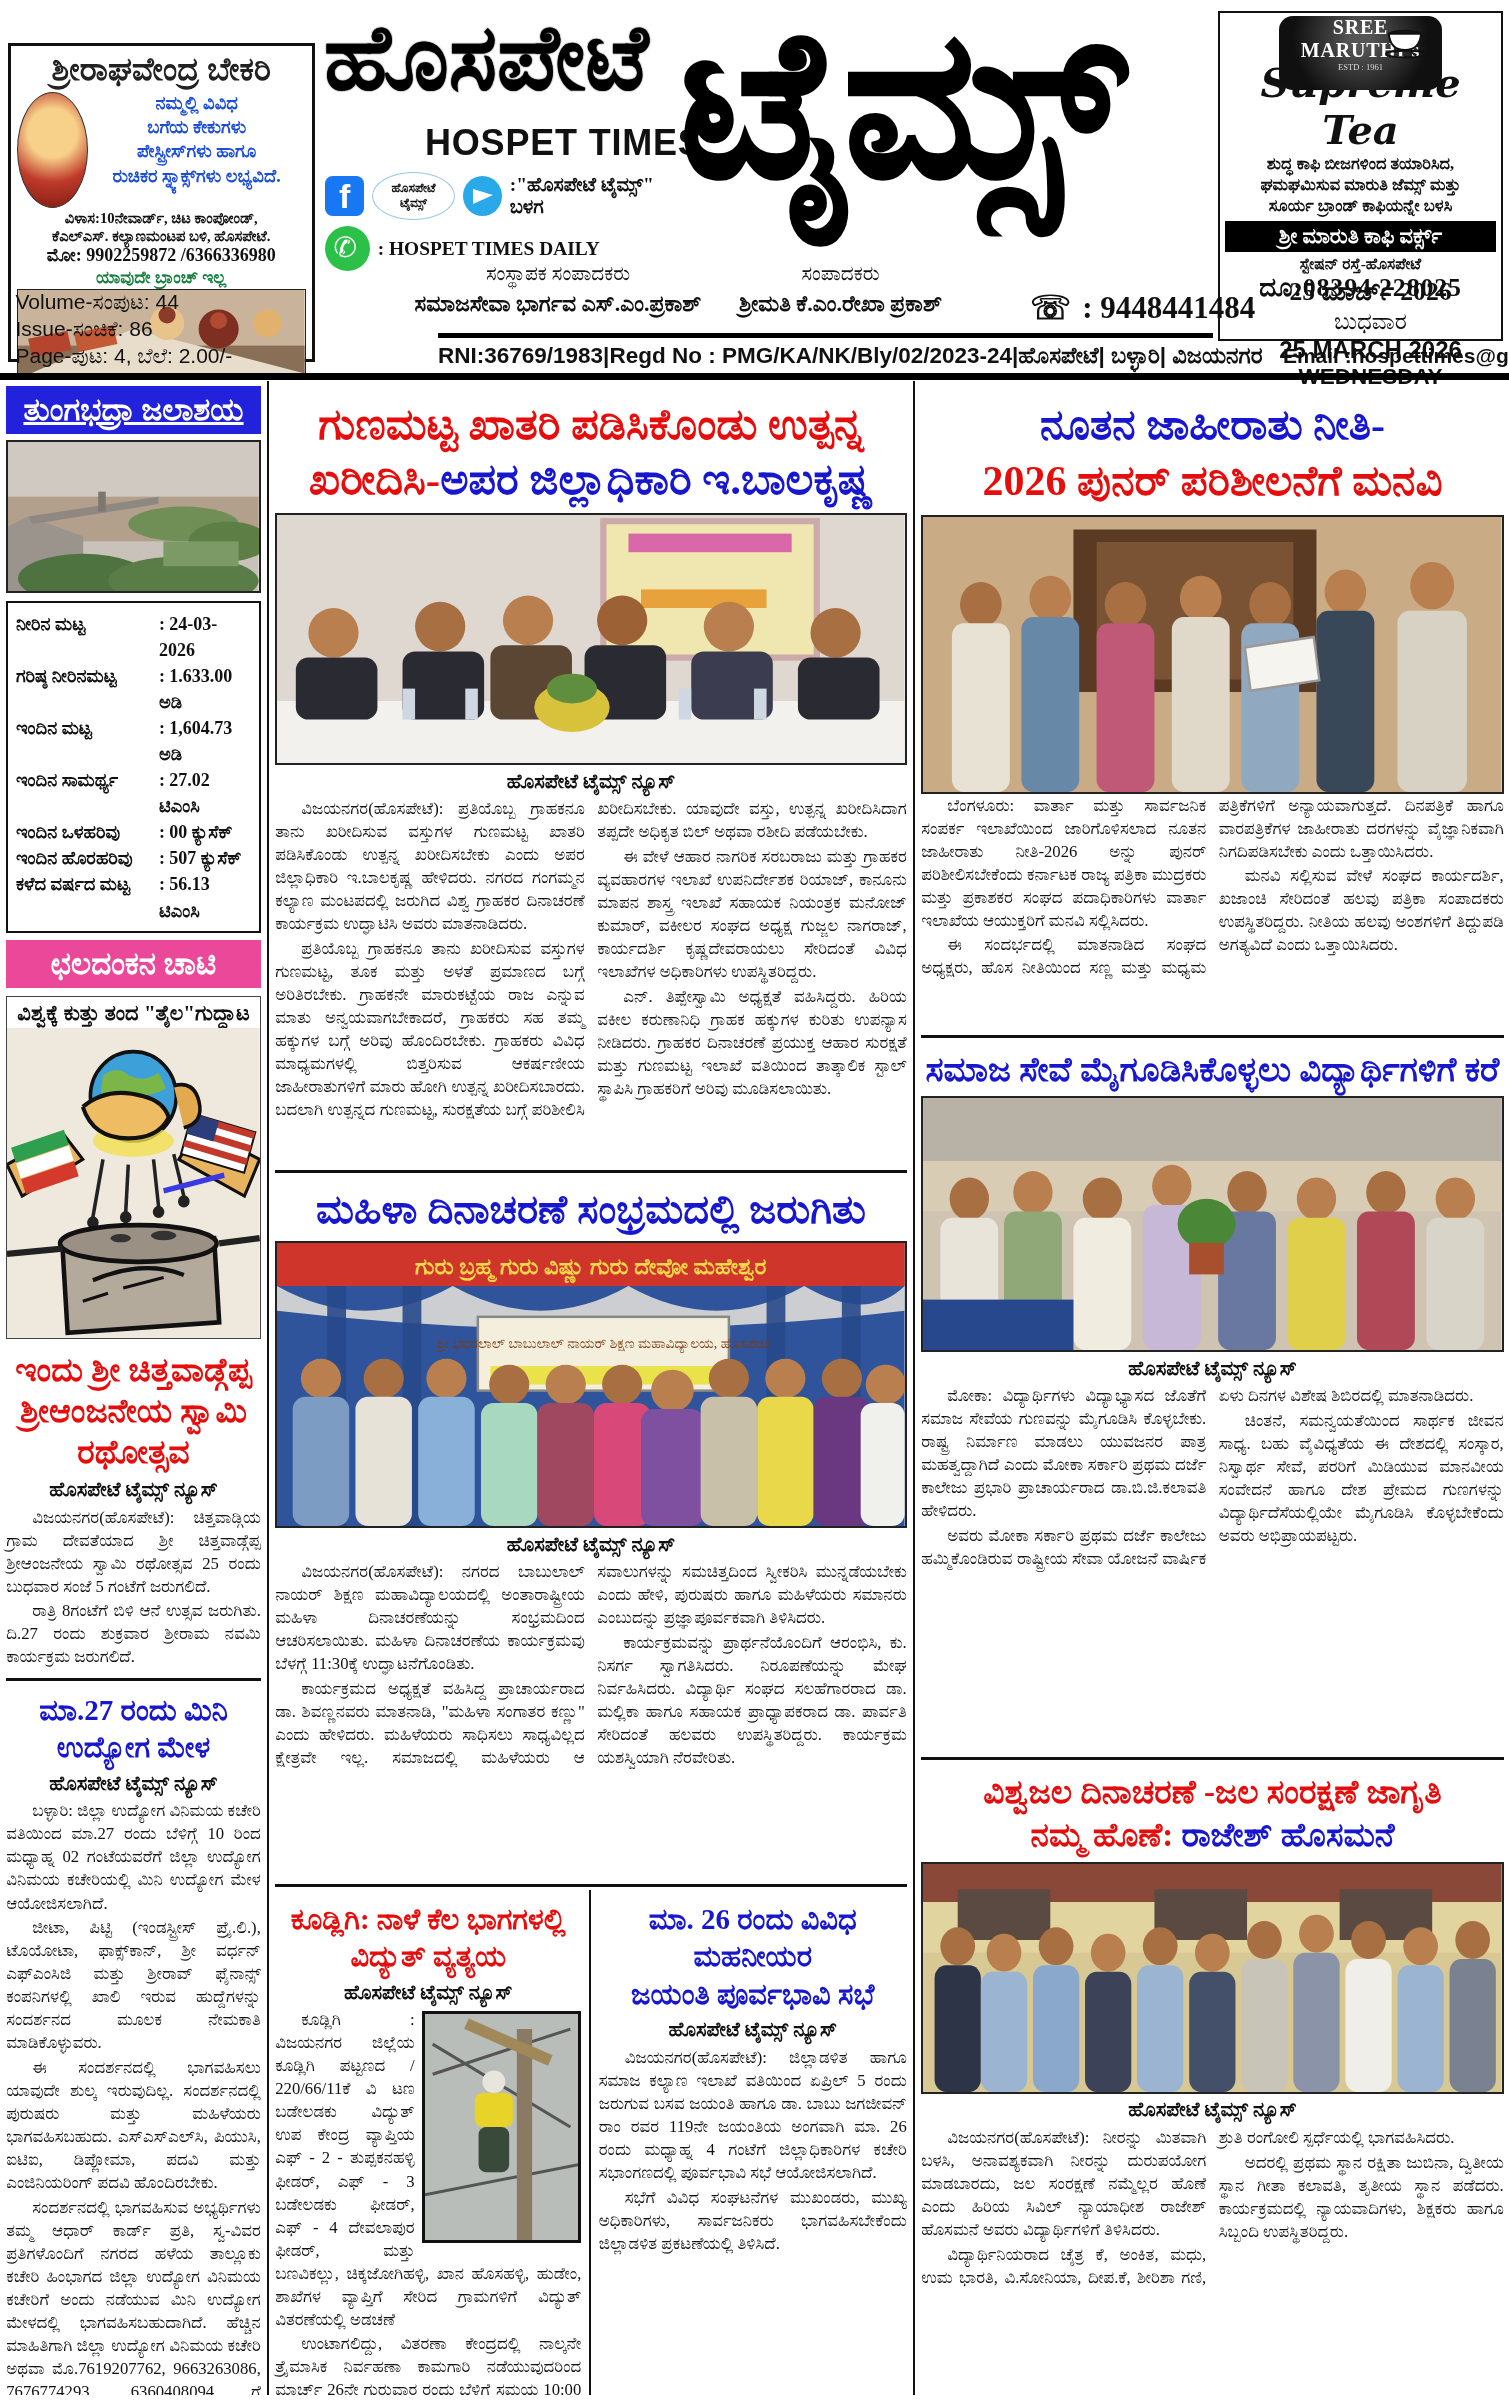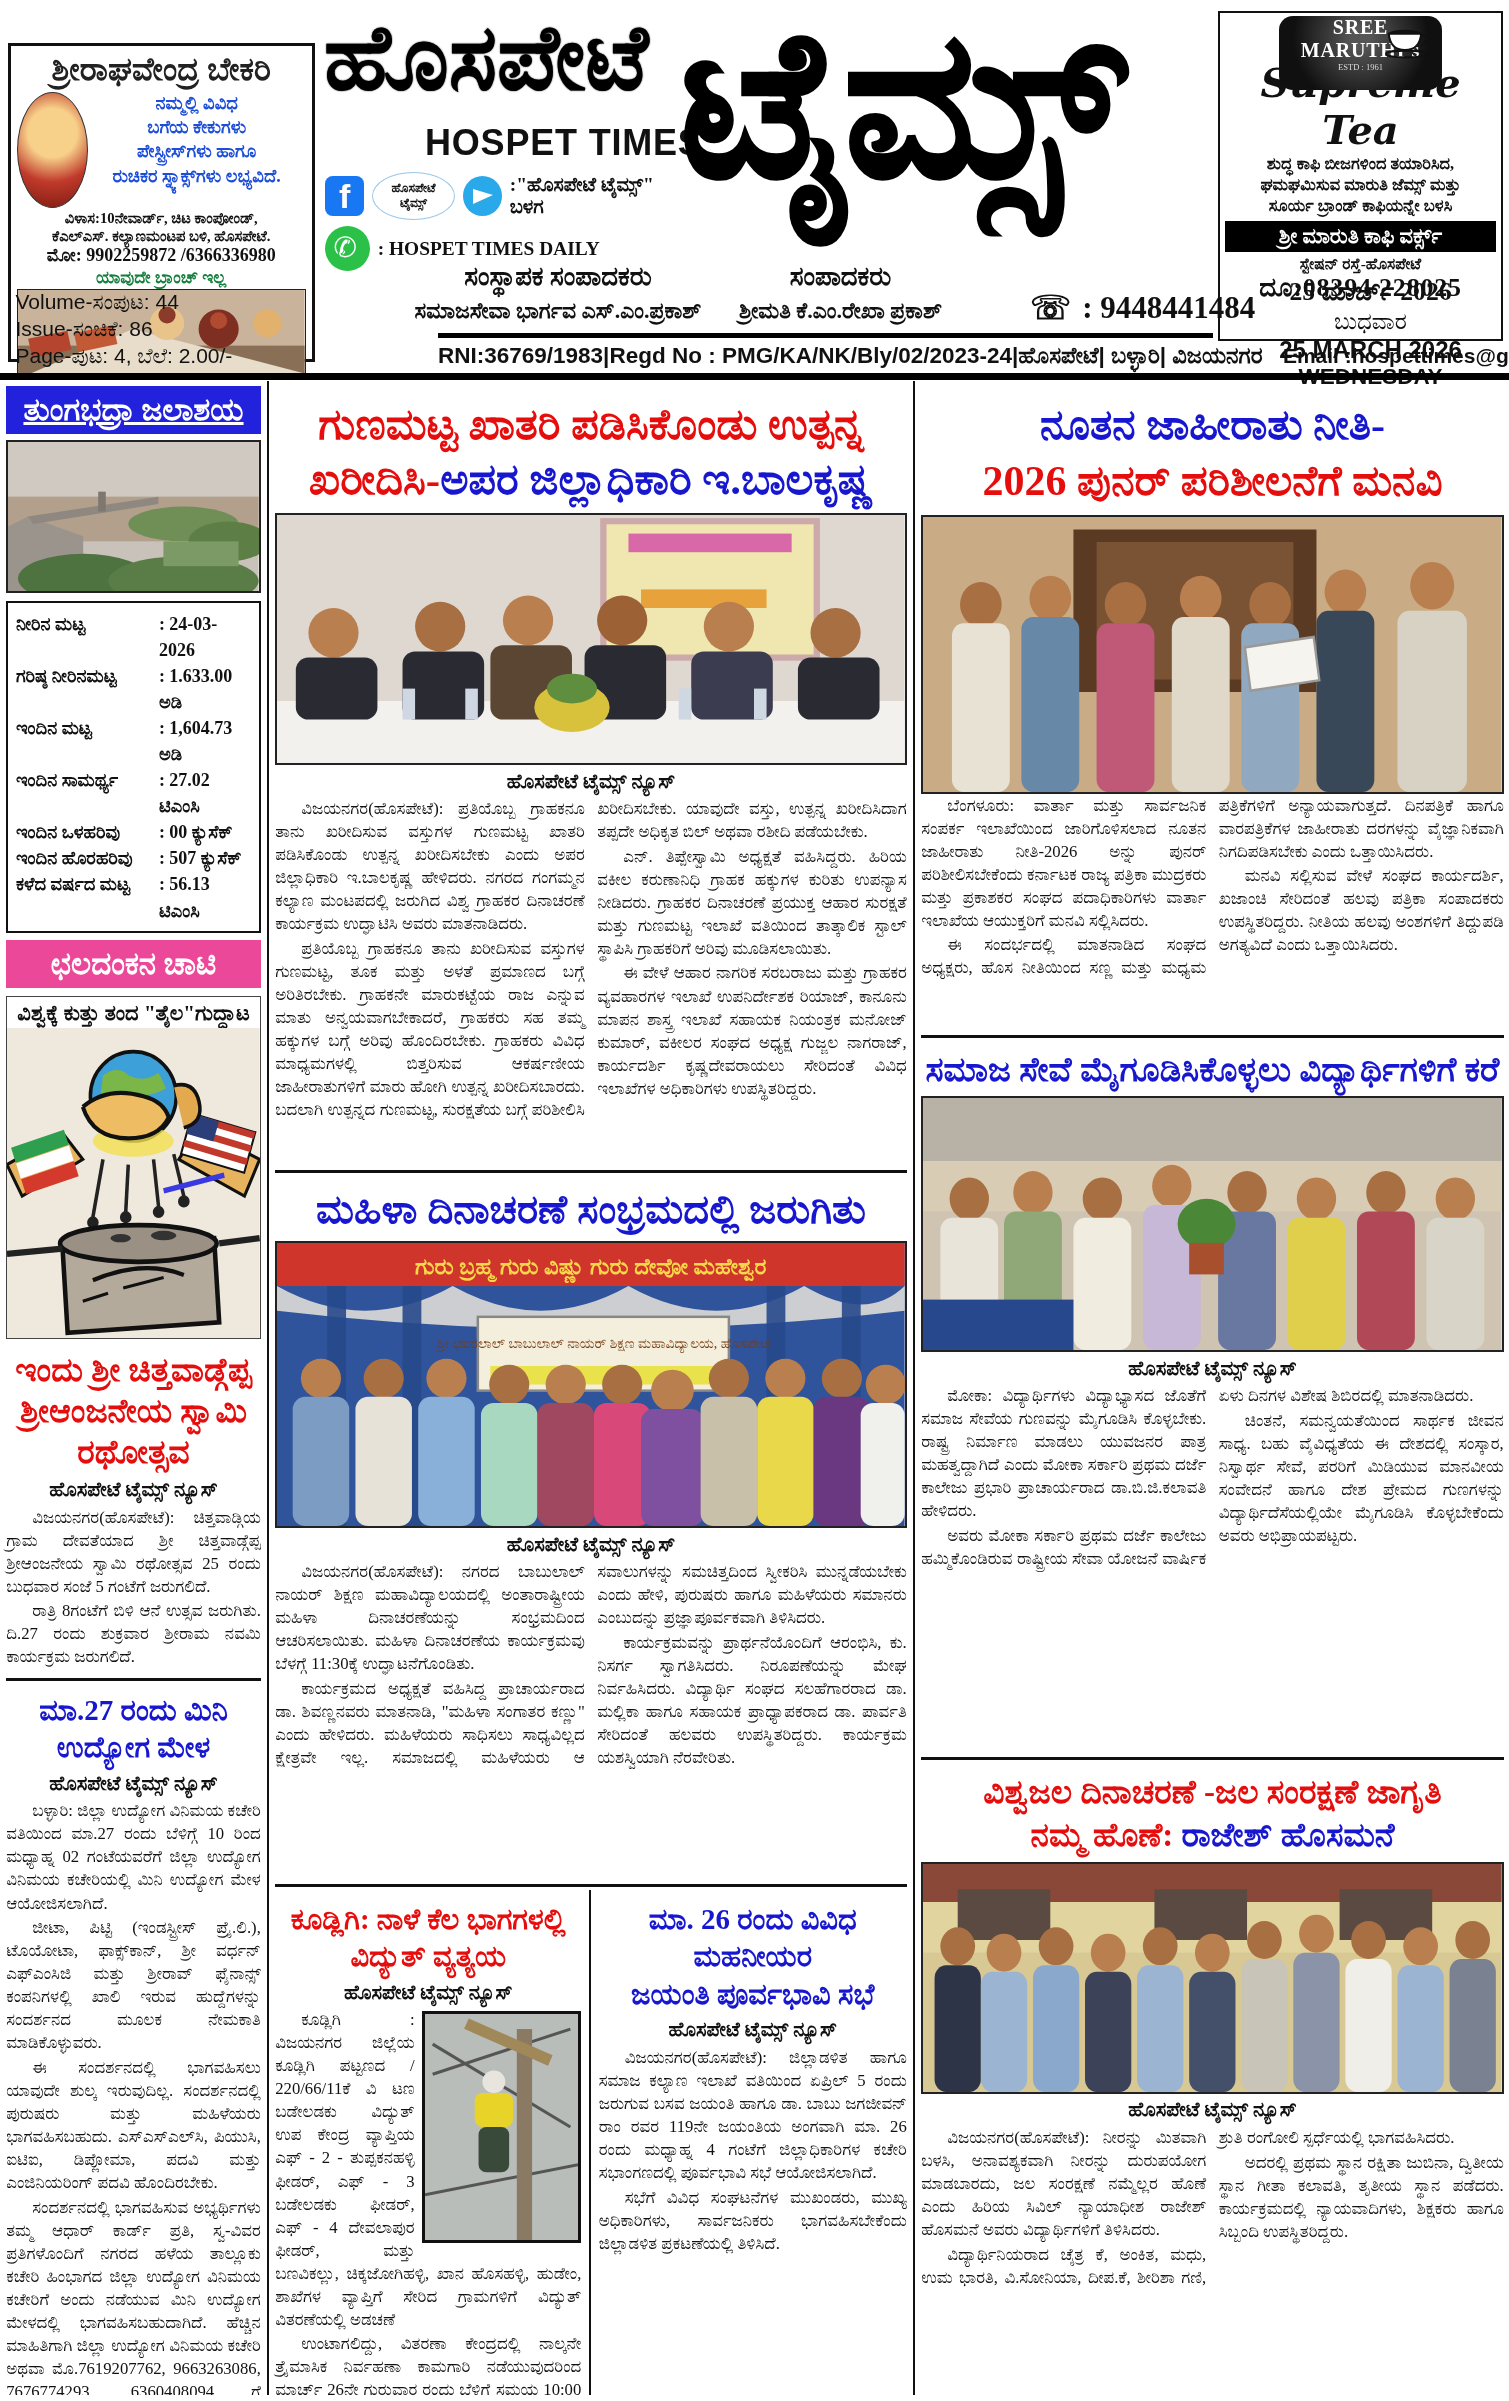--- a/index.html
+++ b/index.html
@@ -40,21 +40,21 @@
   .tea .t-logo .t-estd { font-size:8.5px; color:#ddd; }
   .tea .t-cup { position:absolute; right:6.2px; top:4.6px; width:54px; height:39px; }
   .tea .t-script { font-size:40px; font-style:italic; font-weight:bold; font-family:"DejaVu Serif",serif; margin-top:-31px; }
   .tea .t-line { font-size:16.3px; font-weight:bold; line-height:1.3; }
   .tea .t-works { background:#000; color:#fff; font-size:21px; font-weight:bold; padding:3.1px 1.5px; margin:4.6px 0 3.1px; }
   .tea .t-addr { font-size:15.5px; font-weight:bold; }
   .tea .t-phone { font-size:26px; font-weight:bold; letter-spacing:0.8px; }
 
   .founder { left:403px; top:262px; width:310px; text-align:center; }
   .editor { left:701px; top:262px; width:279px; text-align:center; }
-  .cred-label { font-size:26px; font-weight:bold; }
+  .cred-label { font-size:20px; font-weight:normal; }
   .cred-name { font-size:22px; font-weight:bold; margin-top:6.2px; }
   .phone-row { left:1030px; top:288px; font-size:31px; font-weight:bold; display:flex; gap:11px; align-items:center; }
   .phone-ic { font-size:33px; }
   .vol2 { left:15.5px; top:287px; width:302px; }
   .vol2 div { font-size:21px; margin-top:3.1px; font-family:"Liberation Sans",sans-serif; }
   .rni { left:438px; top:333px; width:775px; border-top:5.4px solid #000; padding-top:4.6px; font-size:22.5px; font-weight:bold; font-family:"Liberation Sans",sans-serif; white-space:nowrap; }
   .rni .email { font-size:21px; margin-left:14px; }
   .dateblock { left:1239px; top:277px; width:263px; text-align:center; }
   .dateblock .d1 { font-size:25.6px; font-weight:bold; }
   .dateblock .d2 { font-size:23px; margin-top:1.5px; }
@@ -365,22 +365,22 @@
         <rect x="20" y="28" width="2" height="5" fill="#cfd8e2"></rect>
           <rect x="30" y="28" width="2" height="5" fill="#cfd8e2"></rect>
         <rect x="64" y="28" width="2" height="5" fill="#cfd8e2"></rect>
           <rect x="76" y="28" width="2" height="5" fill="#cfd8e2"></rect>
       </svg>
 
       <div class="byline">ಹೊಸಪೇಟೆ ಟೈಮ್ಸ್ ನ್ಯೂಸ್</div>
       <div class="body-txt two-col" style="height:364px;">
         <p>ವಿಜಯನಗರ(ಹೊಸಪೇಟೆ): ಪ್ರತಿಯೊಬ್ಬ ಗ್ರಾಹಕನೂ ತಾನು ಖರೀದಿಸುವ ವಸ್ತುಗಳ ಗುಣಮಟ್ಟ ಖಾತರಿ ಪಡಿಸಿಕೊಂಡು ಉತ್ಪನ್ನ ಖರೀದಿಸಬೇಕು ಎಂದು ಅಪರ ಜಿಲ್ಲಾಧಿಕಾರಿ ಇ.ಬಾಲಕೃಷ್ಣ ಹೇಳಿದರು. ನಗರದ ಗಂಗಮ್ಮನ ಕಲ್ಯಾಣ ಮಂಟಪದಲ್ಲಿ ಜರುಗಿದ ವಿಶ್ವ ಗ್ರಾಹಕರ ದಿನಾಚರಣೆ ಕಾರ್ಯಕ್ರಮ ಉದ್ಘಾಟಿಸಿ ಅವರು ಮಾತನಾಡಿದರು.</p>
         <p>ಪ್ರತಿಯೊಬ್ಬ ಗ್ರಾಹಕನೂ ತಾನು ಖರೀದಿಸುವ ವಸ್ತುಗಳ ಗುಣಮಟ್ಟ, ತೂಕ ಮತ್ತು ಅಳತೆ ಪ್ರಮಾಣದ ಬಗ್ಗೆ ಅರಿತಿರಬೇಕು. ಗ್ರಾಹಕನೇ ಮಾರುಕಟ್ಟೆಯ ರಾಜ ಎನ್ನುವ ಮಾತು ಅನ್ವಯವಾಗಬೇಕಾದರೆ, ಗ್ರಾಹಕರು ಸಹ ತಮ್ಮ ಹಕ್ಕುಗಳ ಬಗ್ಗೆ ಅರಿವು ಹೊಂದಿರಬೇಕು. ಗ್ರಾಹಕರು ವಿವಿಧ ಮಾಧ್ಯಮಗಳಲ್ಲಿ ಬಿತ್ತರಿಸುವ ಆಕರ್ಷಣೀಯ ಜಾಹೀರಾತುಗಳಿಗೆ ಮಾರು ಹೋಗಿ ಉತ್ಪನ್ನ ಖರೀದಿಸಬಾರದು. ಬದಲಾಗಿ ಉತ್ಪನ್ನದ ಗುಣಮಟ್ಟ, ಸುರಕ್ಷತೆಯ ಬಗ್ಗೆ ಪರಿಶೀಲಿಸಿ ಖರೀದಿಸಬೇಕು. ಯಾವುದೇ ವಸ್ತು, ಉತ್ಪನ್ನ ಖರೀದಿಸಿದಾಗ ತಪ್ಪದೇ ಅಧಿಕೃತ ಬಿಲ್ ಅಥವಾ ರಶೀದಿ ಪಡೆಯಬೇಕು.</p>
+        <p>ಈ ವೇಳೆ ಆಹಾರ ನಾಗರಿಕ ಸರಬರಾಜು ಮತ್ತು ಗ್ರಾಹಕರ ವ್ಯವಹಾರಗಳ ಇಲಾಖೆ ಉಪನಿರ್ದೇಶಕ ರಿಯಾಜ್, ಕಾನೂನು ಮಾಪನ ಶಾಸ್ತ್ರ ಇಲಾಖೆ ಸಹಾಯಕ ನಿಯಂತ್ರಕ ಮನೋಜ್ ಕುಮಾರ್, ವಕೀಲರ ಸಂಘದ ಅಧ್ಯಕ್ಷ ಗುಜ್ಜಲ ನಾಗರಾಜ್, ಕಾರ್ಯದರ್ಶಿ ಕೃಷ್ಣದೇವರಾಯಲು ಸೇರಿದಂತೆ ವಿವಿಧ ಇಲಾಖೆಗಳ ಅಧಿಕಾರಿಗಳು ಉಪಸ್ಥಿತರಿದ್ದರು.</p>
         <p>ಎನ್. ತಿಪ್ಪೇಸ್ವಾಮಿ ಅಧ್ಯಕ್ಷತೆ ವಹಿಸಿದ್ದರು. ಹಿರಿಯ ವಕೀಲ ಕರುಣಾನಿಧಿ ಗ್ರಾಹಕ ಹಕ್ಕುಗಳ ಕುರಿತು ಉಪನ್ಯಾಸ ನೀಡಿದರು. ಗ್ರಾಹಕರ ದಿನಾಚರಣೆ ಪ್ರಯುಕ್ತ ಆಹಾರ ಸುರಕ್ಷತೆ ಮತ್ತು ಗುಣಮಟ್ಟ ಇಲಾಖೆ ವತಿಯಿಂದ ತಾತ್ಕಾಲಿಕ ಸ್ಟಾಲ್ ಸ್ಥಾಪಿಸಿ ಗ್ರಾಹಕರಿಗೆ ಅರಿವು ಮೂಡಿಸಲಾಯಿತು.</p>
-        <p>ಈ ವೇಳೆ ಆಹಾರ ನಾಗರಿಕ ಸರಬರಾಜು ಮತ್ತು ಗ್ರಾಹಕರ ವ್ಯವಹಾರಗಳ ಇಲಾಖೆ ಉಪನಿರ್ದೇಶಕ ರಿಯಾಜ್, ಕಾನೂನು ಮಾಪನ ಶಾಸ್ತ್ರ ಇಲಾಖೆ ಸಹಾಯಕ ನಿಯಂತ್ರಕ ಮನೋಜ್ ಕುಮಾರ್, ವಕೀಲರ ಸಂಘದ ಅಧ್ಯಕ್ಷ ಗುಜ್ಜಲ ನಾಗರಾಜ್, ಕಾರ್ಯದರ್ಶಿ ಕೃಷ್ಣದೇವರಾಯಲು ಸೇರಿದಂತೆ ವಿವಿಧ ಇಲಾಖೆಗಳ ಅಧಿಕಾರಿಗಳು ಉಪಸ್ಥಿತರಿದ್ದರು.</p>
       </div>
 
       <div class="divider"></div>
 
       <div class="hl hl-blue hl-center" style="font-size:40px;">ಮಹಿಳಾ ದಿನಾಚರಣೆ ಸಂಭ್ರಮದಲ್ಲಿ ಜರುಗಿತು</div>
 
       <svg class="photo" viewBox="0 0 100 46" preserveAspectRatio="none" style="height:287px;">
         <rect width="100" height="46" fill="#30549c"></rect>
         <rect width="100" height="7" fill="#d0352c"></rect>
         <text x="50" y="5" font-size="3.6" fill="#f7d84a" text-anchor="middle" font-weight="bold">ಗುರು ಬ್ರಹ್ಮ ಗುರು ವಿಷ್ಣು ಗುರು ದೇವೋ ಮಹೇಶ್ವರ</text>

